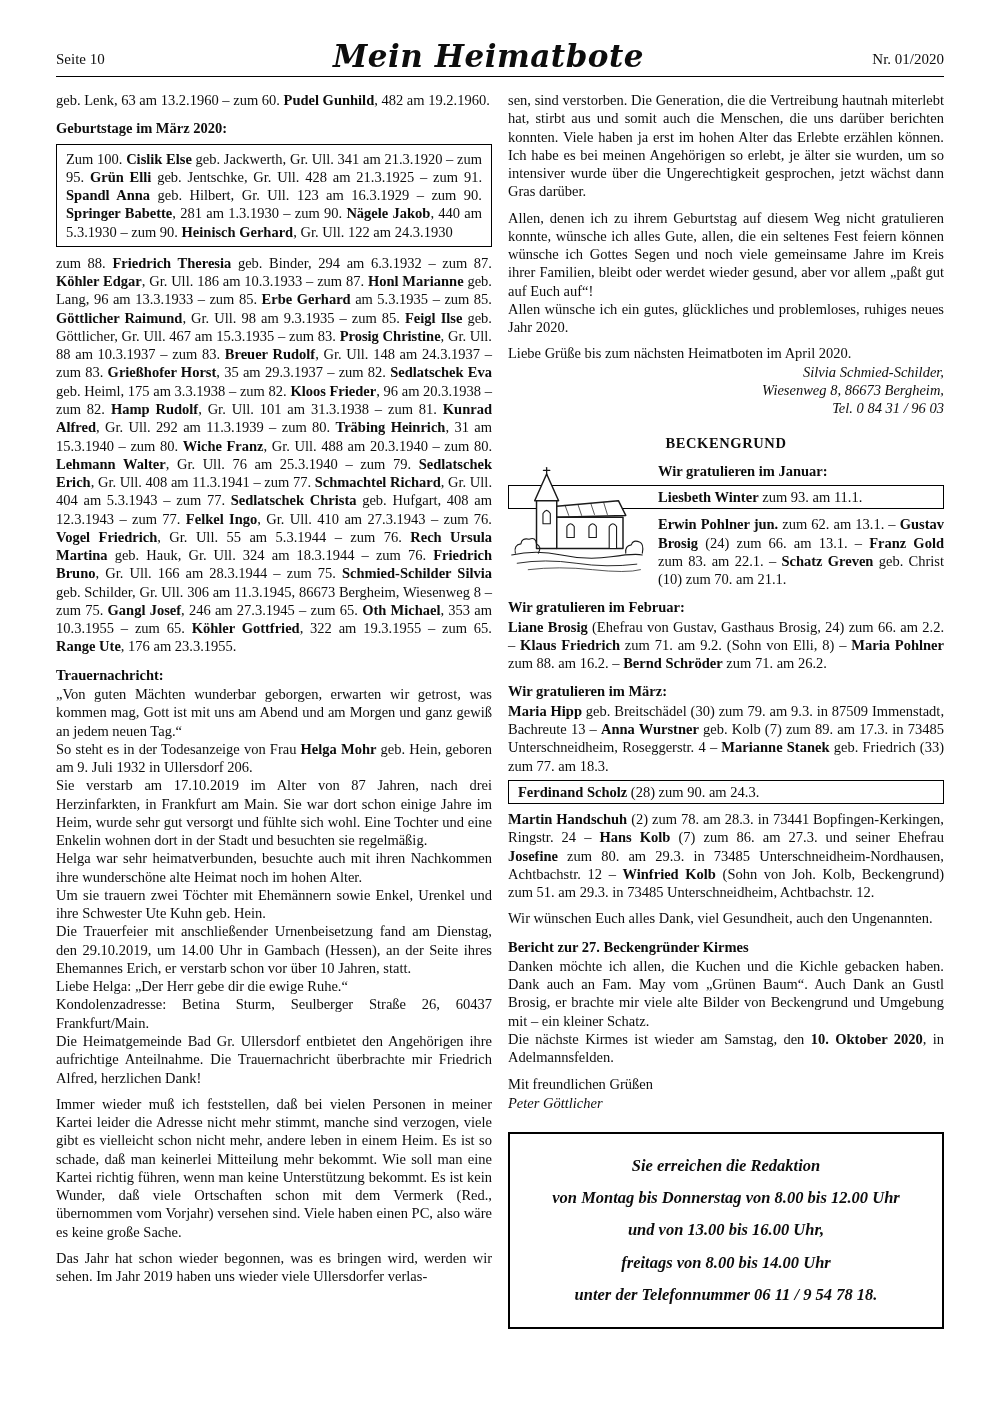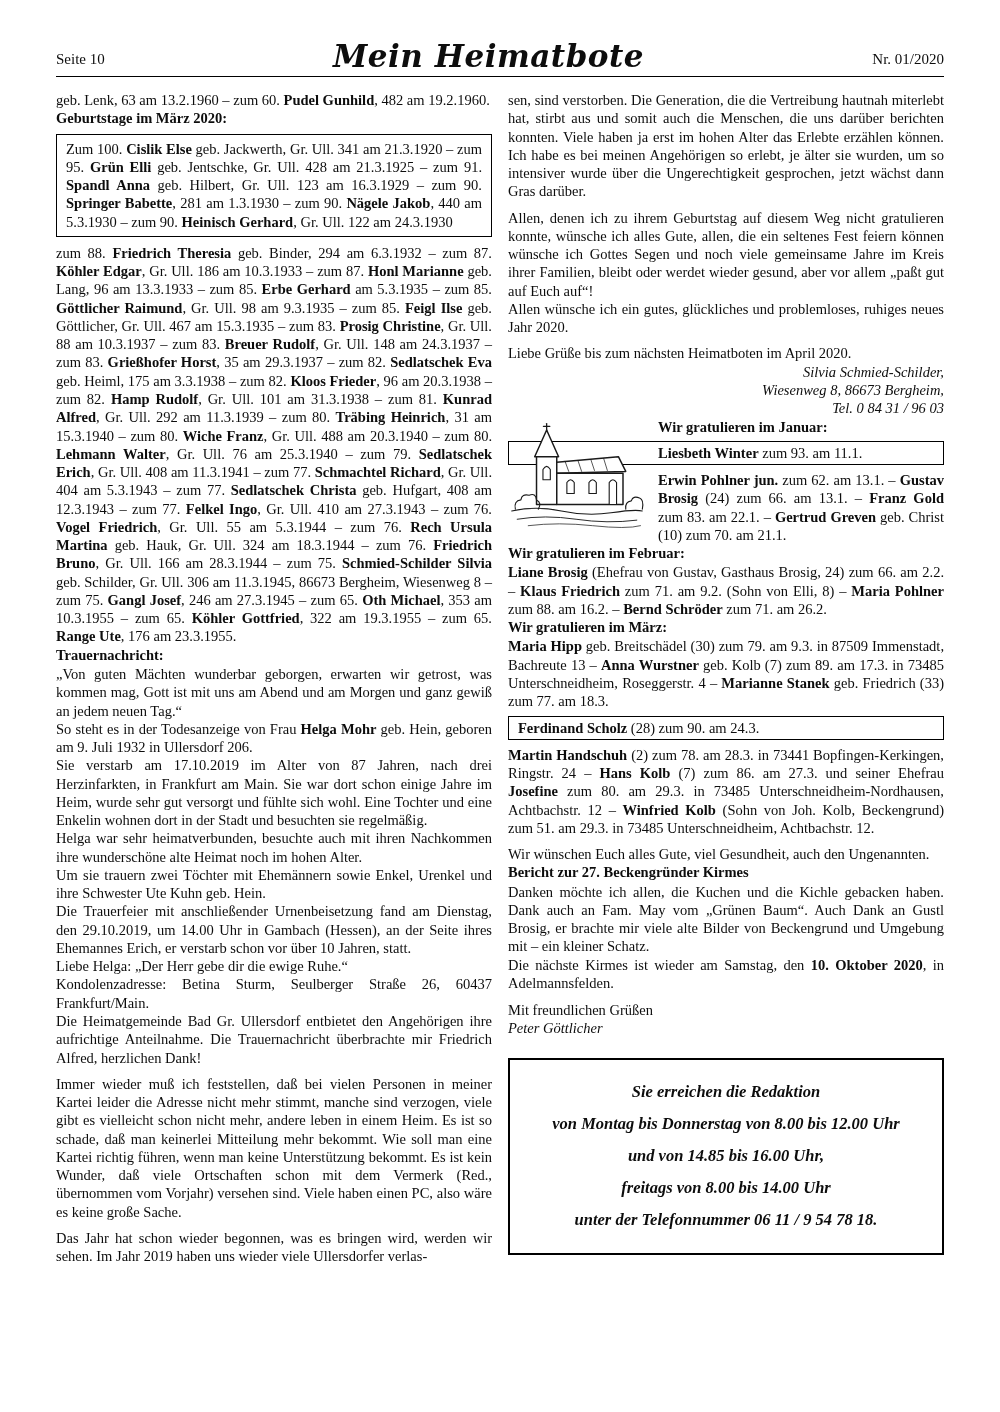--- a/index.html
+++ b/index.html
@@ -13,21 +13,21 @@
   .masthead{
     font-family:"DejaVu Serif", serif;font-weight:bold;font-style:italic;
     font-size:31px;letter-spacing:0.5px;transform:scaleY(1.04);
   }
   .rule{border-bottom:1.6px solid #000;margin-top:2px;}
   .cols{display:flex;gap:16px;margin-top:14px;}
   .col{flex:1;min-width:0;font-size:14.5px;line-height:1.26;text-align:justify;}
   .blk{margin:0;}
   .blk.p{margin-top:8px;}
   .blk.p0{margin-top:0;}
-  .blk.h{font-weight:bold;text-align:left;margin-bottom:1px;}
+  .blk.h{font-weight:bold;text-align:left;margin-top:10px;margin-bottom:1px;}
   .blk.box{border:1.2px solid #000;padding:5px 9px;margin:6px 0 7px 0;}
   .blk.boxline{border:1.2px solid #000;padding:2px 9px;margin:5px 0 6px 0;text-align:left;}
   .blk.sig{text-align:right;font-style:italic;margin-top:0;}
   .b{font-weight:bold;}
   .beck{text-align:center;font-weight:bold;letter-spacing:0.6px;margin:16px 0 8px 0;font-size:14.5px;}
   .jan-wrap{overflow:visible;}
   .jan-wrap::after{content:"";display:block;clear:both;}
   .church{float:left;margin:2px 12px 2px 0;}
   .signoff{display:flex;justify-content:space-between;margin-top:9px;font-size:14.5px;flex-direction:column;}
   .signoff .who{font-style:italic;}
@@ -71,20 +71,21 @@
       <div id="right-top">
           <div class="blk p0">sen, sind verstorben. Die Generation, die die Vertreibung hautnah miterlebt hat, stirbt aus und somit auch die Menschen, die uns darüber berichten konnten. Viele haben ja erst im hohen Alter das Erlebte erzählen können. Ich habe es bei meinen Angehörigen so erlebt, je älter sie wurden, um so intensiver wurde über die Ungerechtigkeit gesprochen, jetzt wächst dann Gras darüber.</div>
           <div class="blk p">Allen, denen ich zu ihrem Geburtstag auf diesem Weg nicht gratulieren konnte, wünsche ich alles Gute, allen, die ein seltenes Fest feiern können wünsche ich Gottes Segen und noch viele gemeinsame Jahre im Kreis ihrer Familien, bleibt oder werdet wieder gesund, aber vor allem „paßt gut auf Euch auf“!</div>
           <div class="blk p0">Allen wünsche ich ein gutes, glückliches und problemloses, ruhiges neues Jahr 2020.</div>
           <div class="blk p">Liebe Grüße bis zum nächsten Heimatboten im April 2020.</div>
           <div class="blk sig">Silvia Schmied-Schilder,</div>
           <div class="blk sig">Wiesenweg 8, 86673 Bergheim,</div>
           <div class="blk sig">Tel. 0 84 31 / 96 03</div>
         </div>
 
+      <div class="beck">BECKENGRUND</div>
 
       <div class="jan-wrap">
         <svg class="church" width="138" height="112" viewBox="0 0 150 118" xmlns="http://www.w3.org/2000/svg">
           <g fill="#ffffff" stroke="#1a1a1a" stroke-width="1.6" stroke-linejoin="round" stroke-linecap="round">
 
             <line x1="42" y1="2" x2="42" y2="10" stroke-width="1.4"></line>
             <line x1="38.5" y1="5" x2="45.5" y2="5" stroke-width="1.4"></line>
 
             <polygon points="42,9 55,38 29,38"></polygon>
 
@@ -106,45 +107,45 @@
             <path d="M10 106 Q 40 101 74 106 T 140 107" fill="none" stroke-width="1"></path>
             <path d="M22 113 Q 55 109 92 113 T 144 113" fill="none" stroke-width="0.8"></path>
 
             <path d="M8 95 q-2 -9 6 -10 q1 -7 9 -5 q7 -3 8 5 q6 3 2 10" fill="none" stroke-width="1.2"></path>
             <path d="M128 95 q-1 -8 6 -9 q2 -6 9 -3 q5 2 3 12" fill="none" stroke-width="1.2"></path>
           </g>
         </svg>
         <div id="right-jan">
             <div class="blk h"><span class="b">Wir gratulieren im Januar:</span></div>
             <div class="blk boxline"><span class="b">Liesbeth Winter</span> zum 93. am 11.1.</div>
-            <div class="blk p0"><span class="b">Erwin Pohlner jun.</span> zum 62. am 13.1. – <span class="b">Gustav Brosig</span> (24) zum 66. am 13.1. – <span class="b">Franz Gold</span> zum 83. am 22.1. – <span class="b">Gertrud Greven</span> geb. Christ (10) zum 70. am 21.1.</div>
+            <div class="blk p0"><span class="b">Erwin Pohlner jun.</span> zum 62. am 13.1. – <span class="b">Gustav Brosig</span> (24) zum 66. am 13.1. – <span class="b">Franz Gold</span> zum 83. am 22.1. – <span class="b">Schatz Greven</span> geb. Christ (10) zum 70. am 21.1.</div>
           </div>
       </div>
 
       <div id="right-rest">
           <div class="blk h"><span class="b">Wir gratulieren im Februar:</span></div>
           <div class="blk p0"><span class="b">Liane Brosig</span> (Ehefrau von Gustav, Gasthaus Brosig, 24) zum 66. am 2.2. – <span class="b">Klaus Friedrich</span> zum 71. am 9.2. (Sohn von Elli, 8) – <span class="b">Maria Pohlner</span> zum 88. am 16.2. – <span class="b">Bernd Schröder</span> zum 71. am 26.2.</div>
           <div class="blk h"><span class="b">Wir gratulieren im März:</span></div>
           <div class="blk p0"><span class="b">Maria Hipp</span> geb. Breitschädel (30) zum 79. am 9.3. in 87509 Immenstadt, Bachreute 13 – <span class="b">Anna Wurstner</span> geb. Kolb (7) zum 89. am 17.3. in 73485 Unterschneidheim, Roseggerstr. 4 – <span class="b">Marianne Stanek</span> geb. Friedrich (33) zum 77. am 18.3.</div>
           <div class="blk boxline"><span class="b">Ferdinand Scholz</span> (28) zum 90. am 24.3.</div>
           <div class="blk p0"><span class="b">Martin Handschuh</span> (2) zum 78. am 28.3. in 73441 Bopfingen-Kerkingen, Ringstr. 24 – <span class="b">Hans Kolb</span> (7) zum 86. am 27.3. und seiner Ehefrau <span class="b">Josefine</span> zum 80. am 29.3. in 73485 Unterschneidheim-Nordhausen, Achtbachstr. 12 – <span class="b">Winfried Kolb</span> (Sohn von Joh. Kolb, Beckengrund) zum 51. am 29.3. in 73485 Unterschneidheim, Achtbachstr. 12.</div>
-          <div class="blk p">Wir wünschen Euch alles Gute, viel Gesundheit, auch den Ungenannten.</div>
+          <div class="blk p">Wir wünschen Euch alles Dank, viel Gesundheit, auch den Ungenannten.</div>
           <div class="blk h"><span class="b">Bericht zur 27. Beckengründer Kirmes</span></div>
           <div class="blk p0">Danken möchte ich allen, die Kuchen und die Kichle gebacken haben. Dank auch an Fam. May vom „Grünen Baum“. Auch Dank an Gustl Brosig, er brachte mir viele alte Bilder von Beckengrund und Umgebung mit – ein kleiner Schatz.</div>
           <div class="blk p0">Die nächste Kirmes ist wieder am Samstag, den <span class="b">10. Oktober 2020</span>, in Adelmannsfelden.</div>
         </div>
 
       <div class="signoff">
         <span>Mit freundlichen Grüßen</span>
         <span class="who">Peter Göttlicher</span>
       </div>
 
       <div class="footer-box">
         <div class="line">Sie erreichen die Redaktion</div>
         <div class="line">von Montag bis Donnerstag von 8.00 bis 12.00 Uhr</div>
-        <div class="line">und von 14.85 bis 16.00 Uhr,</div>
+        <div class="line">und von 13.00 bis 16.00 Uhr,</div>
         <div class="line">freitags von 8.00 bis 14.00 Uhr</div>
         <div class="line">unter der Telefonnummer 06 11 / 9 54 78 18.</div>
       </div>
     </div>
 
   </div>
 </div>
 
 </body></html>

